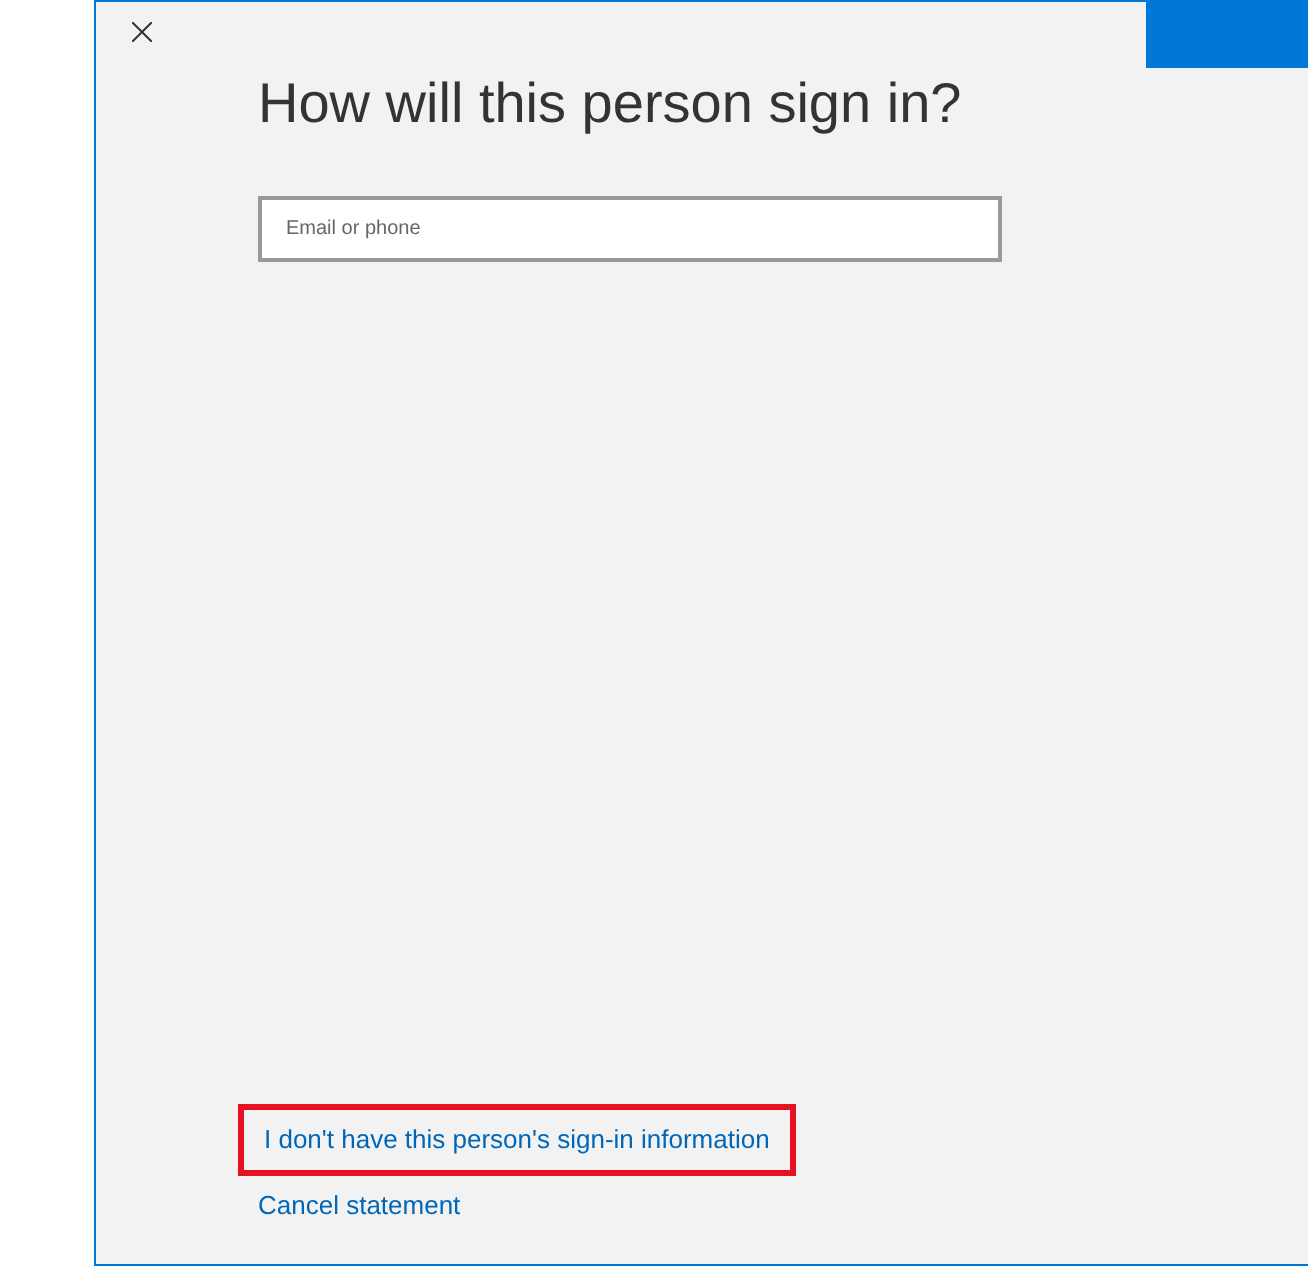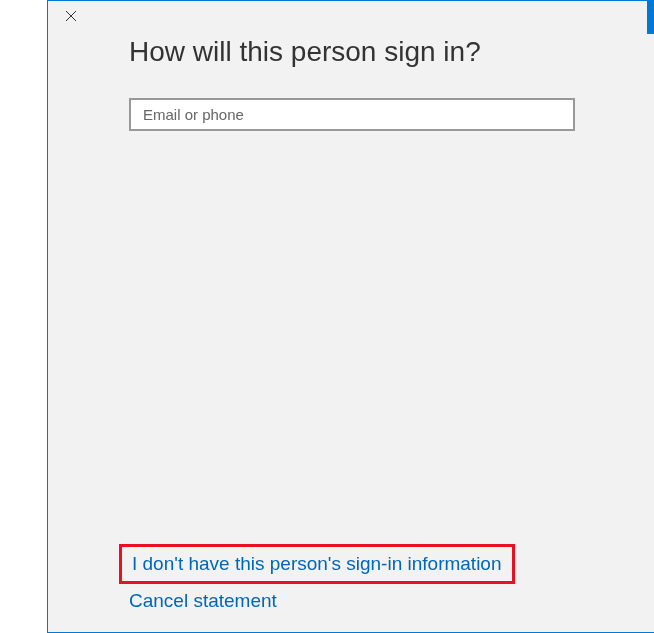--- a/index.html
+++ b/index.html
@@ -50,25 +50,25 @@
       margin-bottom: 30px;
     }
     .description {
       font-size: 15px;
       color: #333;
       line-height: 1.35;
       margin-bottom: 30px;
       max-width: 580px;
     }
     .input-field {
-      width: 446px;
+      width: 372px;
       height: 33px;
       border: 2px solid #999;
       padding: 0 12px;
-      font-size: 15px;
+      font-size: 10px;
       font-family: inherit;
       color: #333;
       background: #fff;
       outline: none;
     }
     .input-field::placeholder {
       color: #666;
     }
     .spacer {
       flex: 1;
@@ -78,21 +78,21 @@
     }
     .link-highlight {
       display: inline-block;
       border: 3px solid #e81123;
       padding: 6px 10px;
       margin-left: -10px;
       margin-bottom: 6px;
     }
     .link {
       color: #0067b8;
-      font-size: 19px;
+      font-size: 13px;
       cursor: pointer;
       text-decoration: none;
       display: inline-block;
     }
     .footer {
       display: flex;
       justify-content: flex-end;
       gap: 14px;
       padding: 0 36px 38px 36px;
     }

